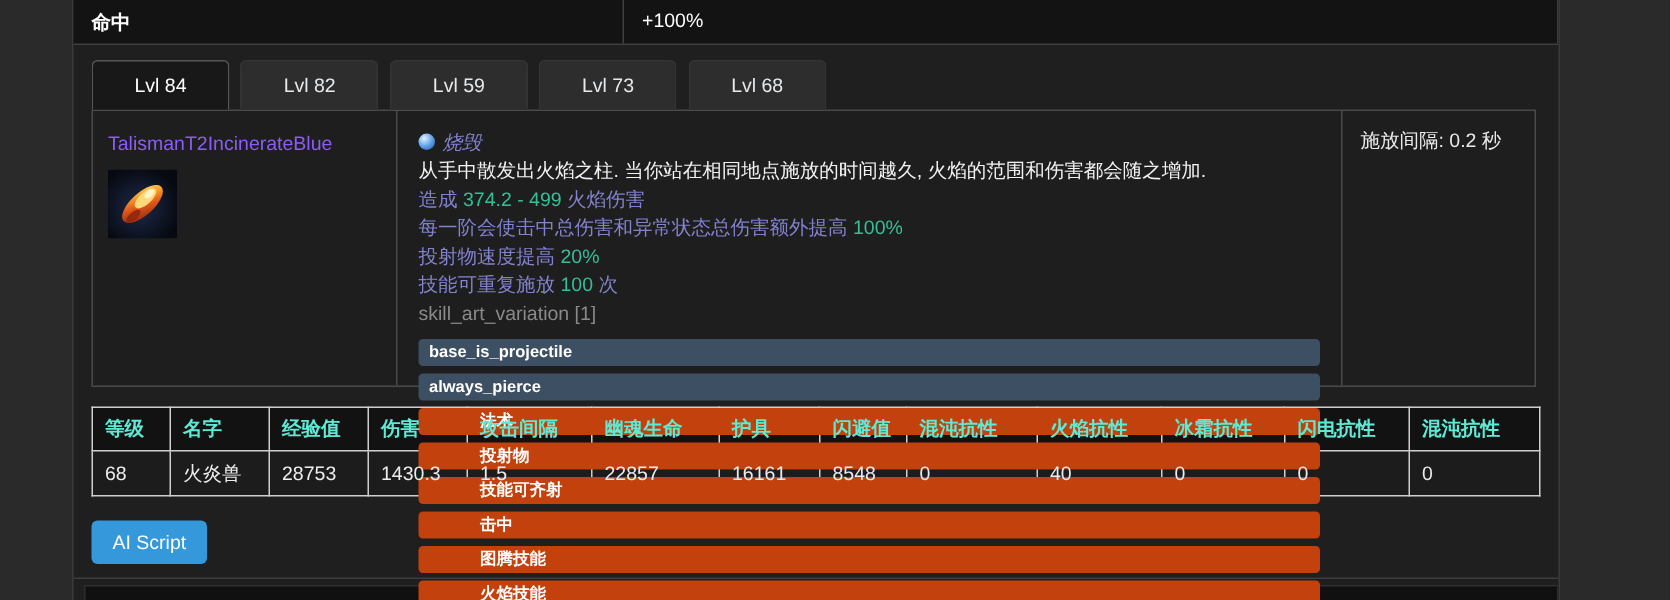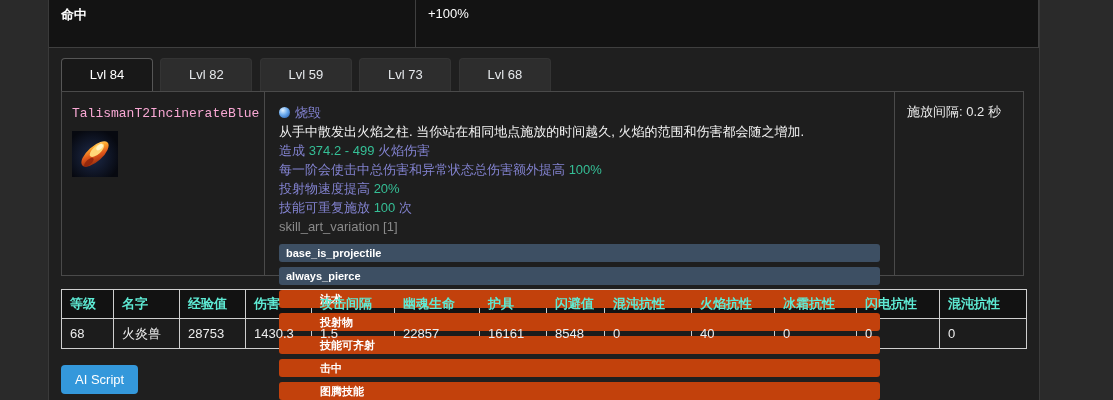--- a/index.html
+++ b/index.html
@@ -2,43 +2,43 @@
 <html><head>
 <meta charset="utf-8">
 <style>
   * { margin:0; padding:0; box-sizing:border-box; }
   html,body { width:1113px; height:400px; overflow:hidden; background:#2a2a2a;
     font-family:"Liberation Sans","DejaVu Sans",sans-serif; }
   .content-col { position:absolute; left:48px; top:0; width:992px; height:400px;
     background:#1f1f1f; border-left:1px solid #3a3a3a; border-right:1px solid #3a3a3a; }
 
   
-  .top-row { display:flex; height:48px; background:#131313; border-bottom:1px solid #3f3f3f; }
+  .top-row { display:flex; height:30px; background:#131313; border-bottom:1px solid #3f3f3f; }
   .top-cell { padding:6px 12px; color:#ffffff; font-weight:bold; font-size:13px;
     border-right:1px solid #3f3f3f; }
   .top-cell.label { width:367px; }
   .top-cell.value { flex:1; font-weight:normal; }
 
   
   .tabs { margin:10px 0 0 12px; height:33px; }
   .tab { display:inline-block; width:92px; height:33px; line-height:32px; text-align:center;
     background:#2d2d2d; color:#e6e9ec; font-size:13px; margin-right:3px;
     border:1px solid #343434; border-bottom:none; border-radius:4px 4px 0 0; cursor:pointer; vertical-align:bottom; }
   .tab.active { background:#181818; border-color:#565656; color:#ffffff; }
 
   
   .skill-panel { margin-left:12px; width:963px; height:185px; display:flex;
     border:1px solid #4a4a4a; background:#1e1e1e; }
   .panel-left { width:202px; padding:14px 10px; }
-  .base-name { color:#f9a8d4; font-size:13px;font-family:Liberation Mono, monospace; }
+  .base-name { color:#8b5cf6; font-size:13px; }
   .skill-art { margin-top:10px; width:46px; height:46px; display:block; }
   .panel-mid { flex:1; border-left:1px solid #4a4a4a; border-right:1px solid #4a4a4a;
     padding:11px 14px; font-size:13px; line-height:19px; }
   .panel-right { width:128px; padding:11px 12px; color:#eaeaea; font-size:13px; }
-  .skill-title { color:#8383d2; display:flex; align-items:center; gap:5px; }
+  .skill-title { color:#8383d2; display:flex; align-items:center; gap:5px;font-style:italic; }
   .gem-icon { width:11px; height:11px; border-radius:50%; flex:0 0 auto;
     background:radial-gradient(circle at 35% 30%, #e2f2ff 0%, #6aaaee 45%, #1c4fa0 100%); }
   .desc { color:#f2f2f2; }
   .mod { color:#8282cf; }
   .mod .val { color:#35bf96; }
   .meta { color:#8a8a8a; }
   .tags { margin-top:8px; display:flex; gap:5px;flex-direction:column; }
   .tag { font-size:11px; font-weight:bold; color:#ffffff; padding:3px 7px; border-radius:3px; line-height:12px; }
   .tag.slate { background:#3d4f63; }
   .tag.green { background:#c2410c;padding-left:41px; }

